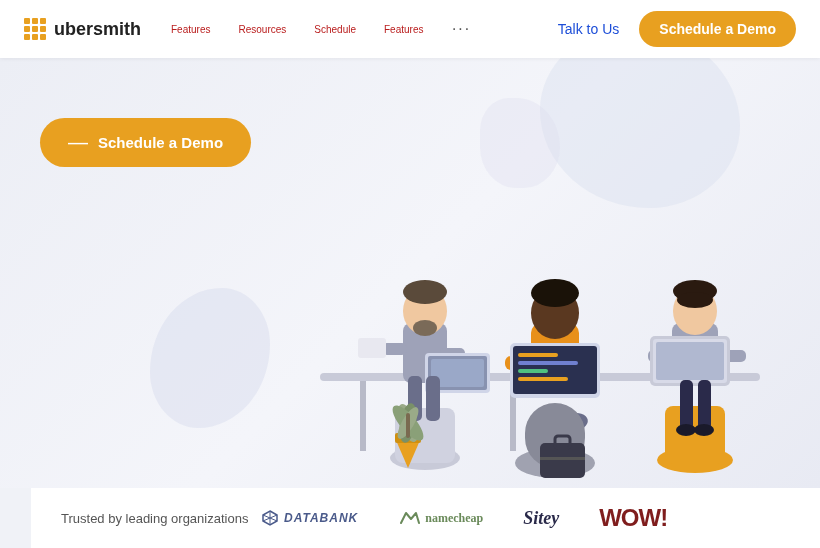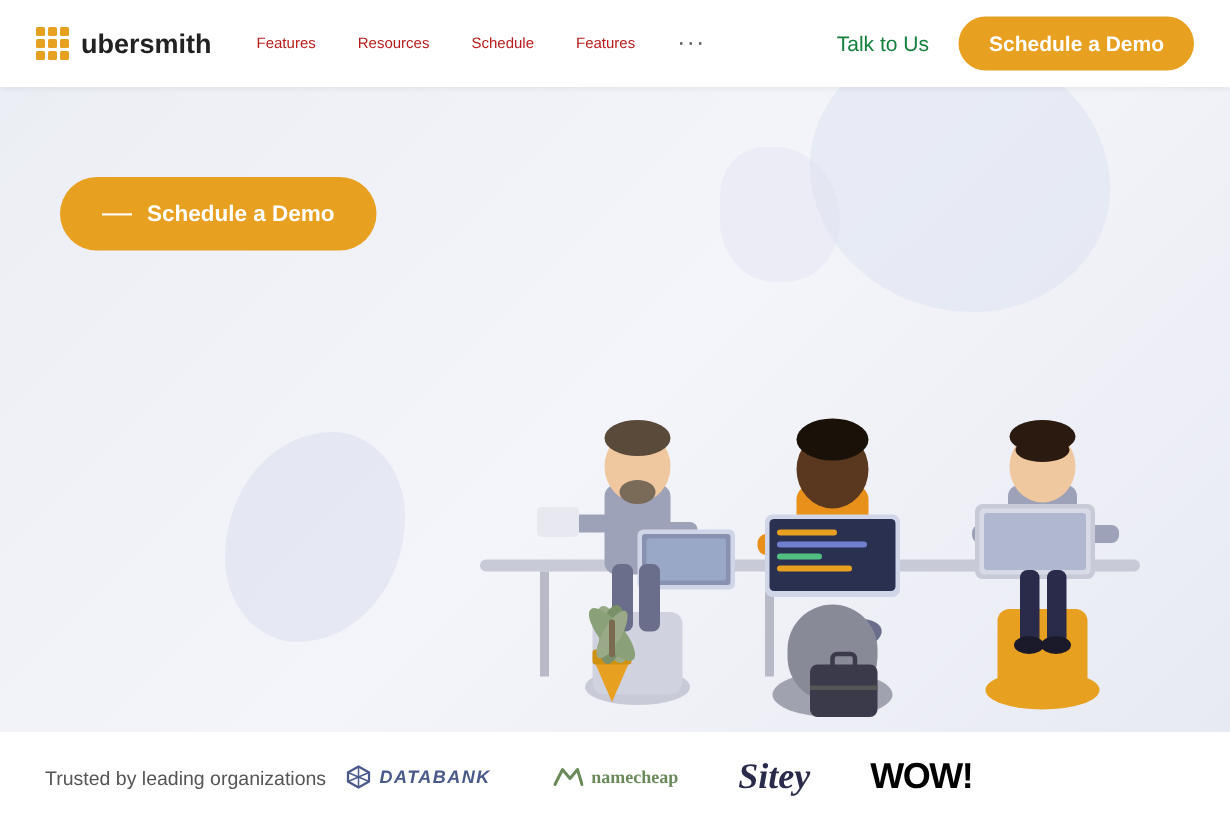--- a/index.html
+++ b/index.html
@@ -61,21 +61,21 @@
       cursor: pointer;
       letter-spacing: 1px;
     }
     .nav-right {
       display: flex;
       align-items: center;
       gap: 20px;
     }
     .talk-link {
       font-size: 14px;
-      color: #15803d;
+      color: #1d4ed8;
       font-weight: 500;
       cursor: pointer;
     }
     .btn-demo-nav {
       background: #e8a020;
       color: #fff;
       border: none;
       border-radius: 25px;
       padding: 10px 20px;
       font-size: 14px;
@@ -164,20 +164,21 @@
     }
 
     
     .trust-bar {
       background: #fff;
       height: 60px;
       display: flex;
       align-items: center;
       padding: 0 30px;
       gap: 0;
+      margin-left: 31px;
     }
     .trust-text {
       font-size: 13px;
       color: #555;
       font-weight: 500;
       flex: 0 0 200px;
     }
     .trust-logos {
       display: flex;
       align-items: center;
@@ -349,20 +350,20 @@
     </div>
 
     <div class="trust-logo trust-logo-namecheap">
       <svg width="22" height="18" viewBox="0 0 22 18" fill="none">
         <path d="M3 14 L8 4 L13 10 L18 4 L21 14" stroke="#6a8a5a" stroke-width="2" fill="none" stroke-linecap="round" stroke-linejoin="round"></path>
       </svg>
       <span style="font-size:12px;font-weight:600;color:#6a8a5a;">namecheap</span>
     </div>
 
     <div class="trust-logo trust-logo-sitey">
-      <span style="font-family:Georgia,serif;font-size:24px;font-style:italic;font-weight:700;color:#2a2a4a;">Sitey</span>
+      <span style="font-family:Georgia,serif;font-size:18px;font-style:italic;font-weight:700;color:#2a2a4a;">Sitey</span>
     </div>
 
     <div class="trust-logo trust-logo-wow">
-      <span style="font-size:24px;font-weight:900;color:#000000;letter-spacing:-1px;">WOW!</span>
+      <span style="font-size:24px;font-weight:900;color:#7f1d1d;letter-spacing:-1px;">WOW!</span>
     </div>
   </div>
 </div>
 
 </body></html>

